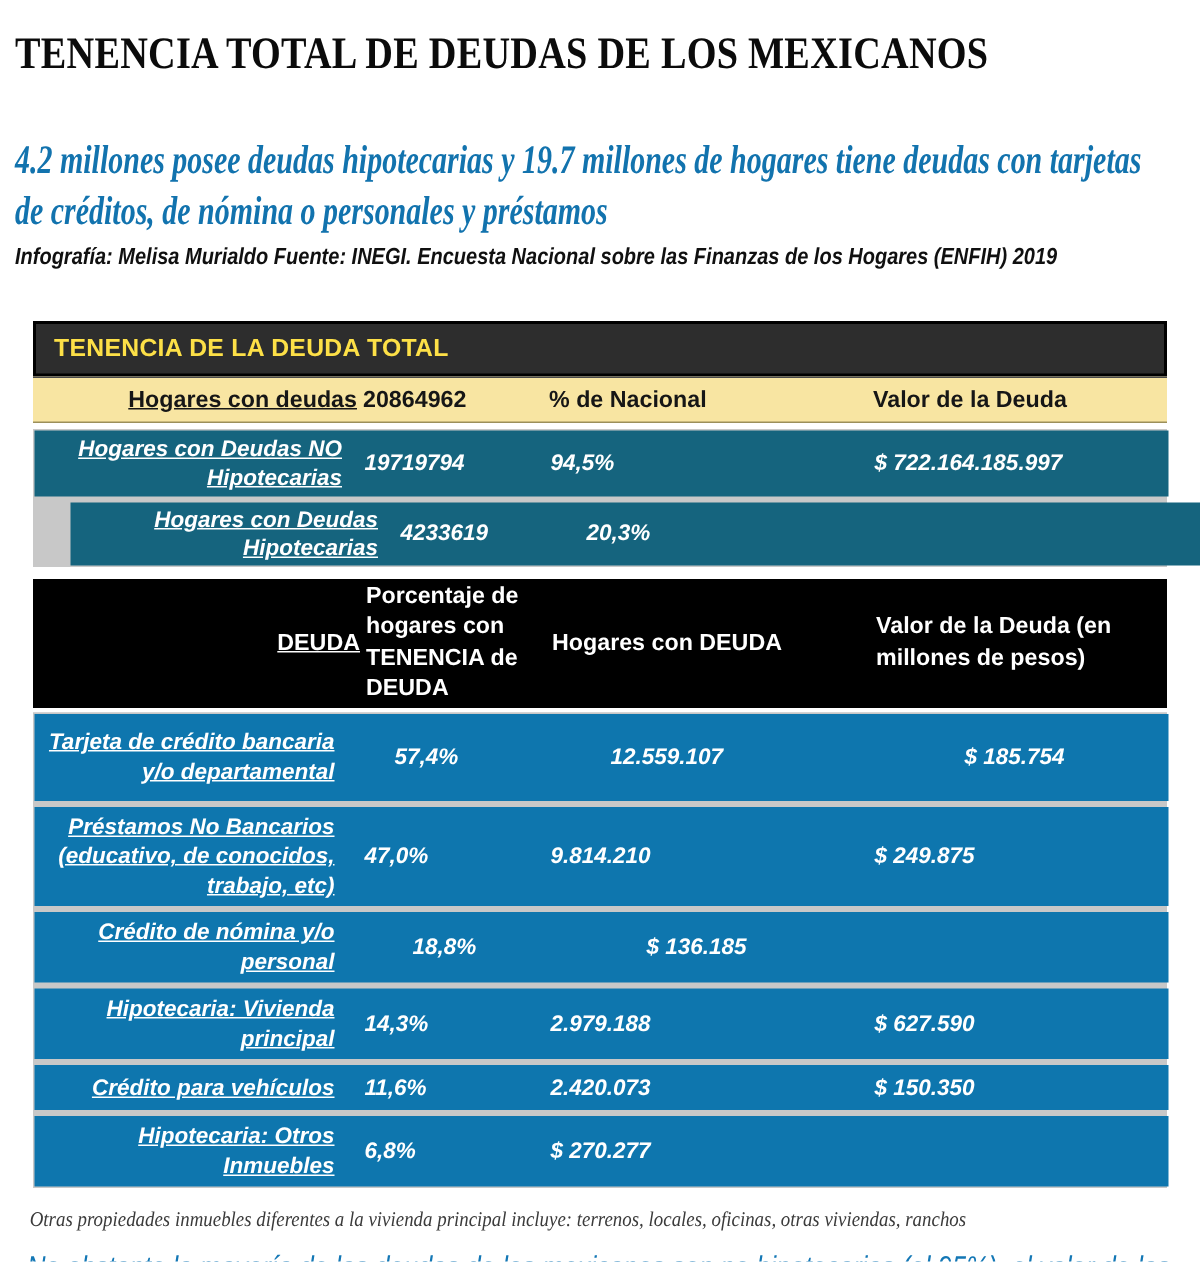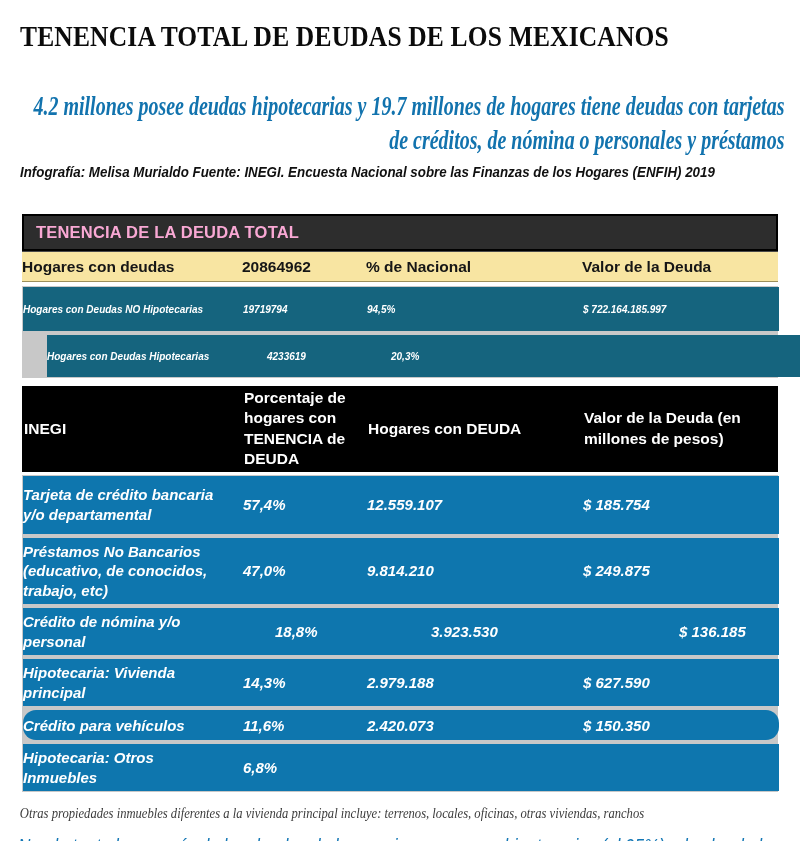--- a/index.html
+++ b/index.html
@@ -1,21 +1,21 @@
 <!DOCTYPE html>
 <html><head>
 <meta charset="utf-8">
 <style>
   * { margin:0; padding:0; box-sizing:border-box; }
   html,body { width:800px; height:841px; background:#ffffff; overflow:hidden;
               font-family:"Liberation Sans", sans-serif; }
   .page { width:800px; height:841px; position:relative; }
 
   
-  .text-inset { padding-left:20px; padding-right:18px;text-align:right; }
+  .text-inset { padding-left:10px; padding-right:18px; }
   .main-title{
     margin-top:19px;
     font-family:"Liberation Serif", serif;
     font-weight:bold;
     font-size:30px;
     color:#0b0b0b;
     white-space:nowrap;
     transform:scaleX(0.85);
     transform-origin:left center;
     letter-spacing:0.2px;
@@ -45,33 +45,33 @@
 
   
   .tbl-wrap { padding-left:22px; padding-right:22px; }
   .tbl { width:756px; }
   .t1 { margin-top:33px; }
   .t2 { margin-top:8px; }
 
   .t1-titlebar{
     background:#2d2d2d;
     border:2px solid #000;
-    color:#f9a8d4;
+    color:#fde047;
     font-weight:bold;
     font-size:16.5px;
     padding:7px 12px 7px 12px;
     letter-spacing:0.2px;
   }
   .grid-row{
     display:grid;
     grid-template-columns:216px 124px 216px 200px;
     align-items:center;
     width:756px;
   }
-  .cell-left  { padding-left:0; text-align:left; }
+  .cell-left  { padding-left:0; text-align:right;text-decoration:underline; }
   .cell-center{ text-align:left; padding:0 4px; }
 
   .yellow-row{
     background:#f8e5a2;
     border-top:1px solid #4a4a4a;
     border-bottom:1px solid #9c8f5a;
     min-height:31px;
     color:#161616;
     font-weight:bold;
     font-size:15.5px;
@@ -82,21 +82,21 @@
     border:1px solid #c8c8c8;
     display:flex;
     flex-direction:column;
     gap:4px;
   }
   .t1-row{
     background:#15647e;
     color:#ffffff;
     font-weight:bold;
     font-style:italic;
-    font-size:10px;
+    font-size:15px;
     line-height:1.3;
   }
   .t1-row.r0 { min-height:44px; }
   .t1-row.r1 { min-height:42px;margin-left:24px; }
   .t1-row .cell-left { max-width:205px; }
 
   .t2-header{
     background:#000000;
     border:2px solid #000;
     color:#ffffff;
@@ -108,25 +108,25 @@
   }
   .t2-row{
     background:#0e76ae;
     color:#ffffff;
     font-weight:bold;
     font-style:italic;
     font-size:15px;
     line-height:1.3;
   }
   .t2-row .cell-left { max-width:200px; padding-top:4px; padding-bottom:4px; }
-  .t2-row.r0 { min-height:58px; }
+  .t2-row.r0 { min-height:58px;gap:20px; }
   .t2-row.r1 { min-height:61px; }
   .t2-row.r2 { min-height:42px;gap:32px; }
   .t2-row.r3 { min-height:42px; }
-  .t2-row.r4 { min-height:30px;border-radius:13px; }
+  .t2-row.r4 { min-height:30px; }
   .t2-row.r5 { min-height:46px; }
 
   
   .footnote{
     margin-top:14px;
     padding-left:22px;
     font-family:"Liberation Serif", serif;
     font-style:italic;
     font-size:14px;
     color:#3b3b3b;
@@ -180,21 +180,21 @@
           <div class="cell-left">Hogares con Deudas Hipotecarias</div>
           <div class="cell-center">4233619</div>
           <div class="cell-center">20,3%</div>
         </div>
       </div>
     </div>
 
     <div class="tbl t2">
 
       <div class="grid-row t2-header">
-        <div class="cell-left">INEGI</div>
+        <div class="cell-left">DEUDA</div>
         <div class="cell-center">Porcentaje de hogares con TENENCIA de DEUDA</div>
         <div class="cell-center">Hogares con DEUDA</div>
         <div class="cell-center">Valor de la Deuda (en millones de pesos)</div>
       </div>
 
       <div class="rows-block">
         <div class="grid-row t2-row r0">
           <div class="cell-left">Tarjeta de crédito bancaria y/o departamental</div>
           <div class="cell-center">57,4%</div>
           <div class="cell-center">12.559.107</div>
@@ -202,38 +202,38 @@
         </div>
         <div class="grid-row t2-row r1">
           <div class="cell-left">Préstamos No Bancarios (educativo, de conocidos, trabajo, etc)</div>
           <div class="cell-center">47,0%</div>
           <div class="cell-center">9.814.210</div>
           <div class="cell-center">$ 249.875</div>
         </div>
         <div class="grid-row t2-row r2">
           <div class="cell-left">Crédito de nómina y/o personal</div>
           <div class="cell-center">18,8%</div>
-          <div class="cell-center">3.923.530</div>
           <div class="cell-center">$ 136.185</div>
         </div>
         <div class="grid-row t2-row r3">
           <div class="cell-left">Hipotecaria: Vivienda principal</div>
           <div class="cell-center">14,3%</div>
           <div class="cell-center">2.979.188</div>
           <div class="cell-center">$ 627.590</div>
         </div>
         <div class="grid-row t2-row r4">
           <div class="cell-left">Crédito para vehículos</div>
           <div class="cell-center">11,6%</div>
           <div class="cell-center">2.420.073</div>
           <div class="cell-center">$ 150.350</div>
         </div>
         <div class="grid-row t2-row r5">
           <div class="cell-left">Hipotecaria: Otros Inmuebles</div>
           <div class="cell-center">6,8%</div>
+          <div class="cell-center">$ 270.277</div>
         </div>
       </div>
     </div>
   </div>
 
   <div class="footnote">Otras propiedades inmuebles diferentes a la vivienda principal incluye: terrenos, locales, oficinas, otras viviendas, ranchos</div>
   <div class="conclusion">No obstante la mayoría de las deudas de los mexicanos son no hipotecarias (el 95%), el valor de las deudas relacionadas con la compra de vivienda es mayor a las que no.</div>
 
 </div>
 

